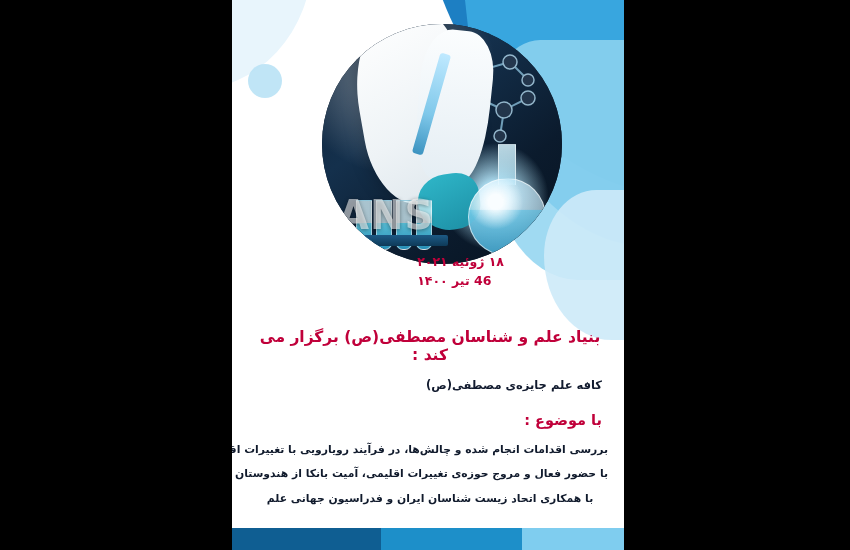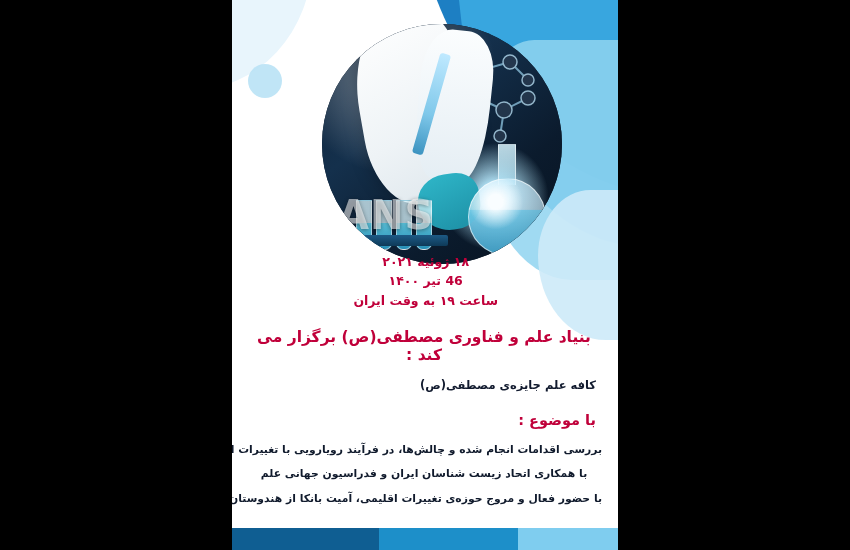--- a/index.html
+++ b/index.html
@@ -21,20 +21,21 @@
   }
   
   .poster {
     position: absolute;
     left: 232px;
     top: 0px;
     width: 386px;
     height: 550px;
     background: #ffffff;
     overflow: hidden;
+    padding-left: 6px;
   }
   
   .swoosh-a {
     position: absolute;
     right: -70px;
     top: -120px;
     width: 260px;
     height: 330px;
     background: #1d7fc3;
     border-radius: 0 0 0 100%;
@@ -228,21 +229,21 @@
     letter-spacing: 1px;
     color: rgba(255,255,255,.55);
     text-shadow: 0 1px 4px rgba(0,0,0,.4);
     white-space: nowrap;
   }
   
   .date-block {
     position: absolute;
     right: 120px;
     top: 252px;
-    text-align: center;
+    text-align: left;
     color: #c0003a;
     font-weight: 700;
     font-size: 12.5px;
     line-height: 1.55;
     direction: rtl;
   }
   .date-block div { white-space: nowrap; }
 
   .headline {
     position: absolute;
@@ -374,31 +375,30 @@
           <div class="rack-bar"></div>
         </div>
 
         <div class="watermark">ANS</div>
       </div>
     </div>
 
     <div class="date-block">
       <div>۱۸ ژوئیه ۲۰۲۱</div>
       <div>46 تیر ۱۴۰۰</div>
-      <div>ساعت ۱۹ به وقت ایران</div>
     </div>
 
-    <div class="headline">بنیاد علم و فناوری مصطفی(ص) برگزار می کند :</div>
+    <div class="headline">بنیاد علم و شناسان مصطفی(ص) برگزار می کند :</div>
     <div class="subhead">کافه علم جایزه‌ی مصطفی(ص)</div>
     <div class="topic-label">با موضوع :</div>
 
     <div class="body-lines">
       <div>بررسی اقدامات انجام شده و چالش‌ها، در فرآیند رویارویی با تغییرات اقلیمی</div>
+      <div>با حضور فعال و مروج حوزه‌ی تغییرات اقلیمی، آمیت بانکا از هندوستان</div>
       <div>با همکاری اتحاد زیست شناسان ایران و فدراسیون جهانی علم</div>
-      <div>با حضور فعال و مروج حوزه‌ی تغییرات اقلیمی، آمیت بانکا از هندوستان</div>
     </div>
 
     <div class="bottom-bar">
       <div class="seg-dark"></div>
       <div class="seg-light"></div>
     </div>
 
   </div>
 </div>
 

